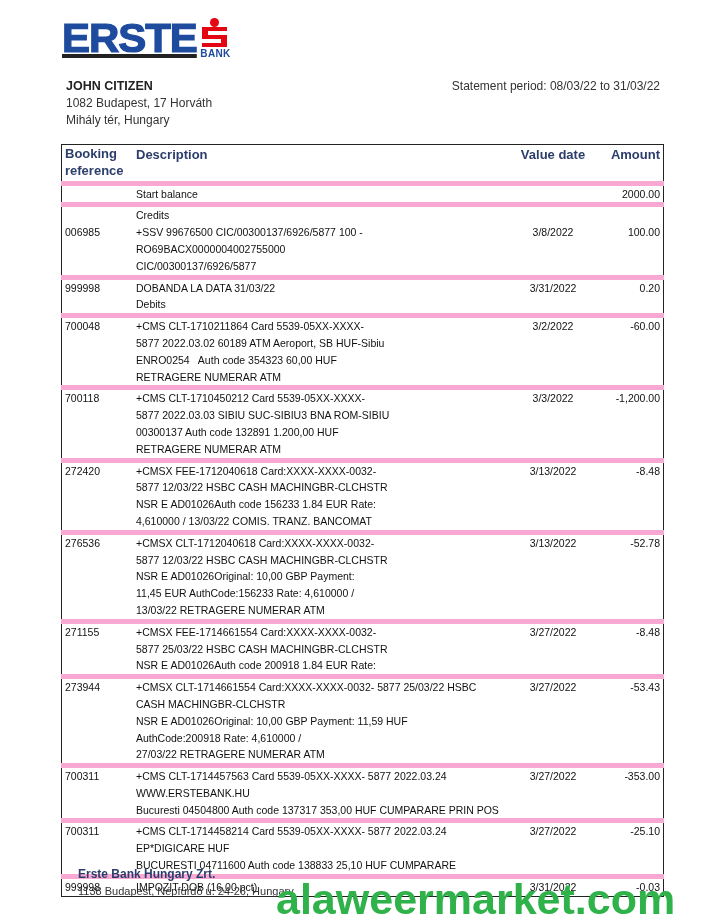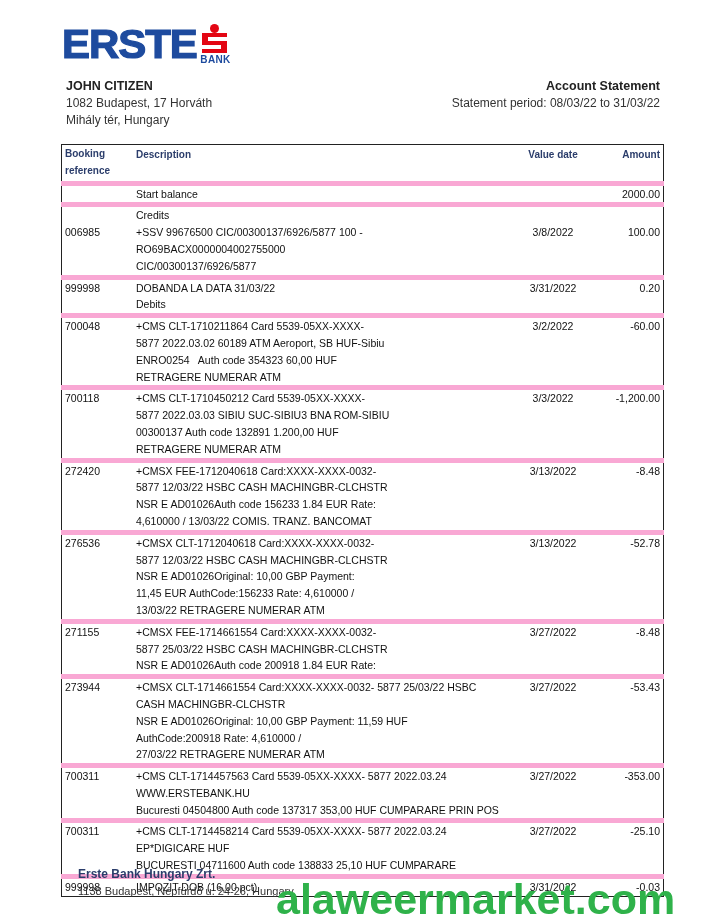--- a/index.html
+++ b/index.html
@@ -1,18 +1,18 @@
 <!DOCTYPE html>
 <html><head>
 <meta charset="utf-8">
 <style>
   html, body { margin:0; padding:0; background:#ffffff; }
   body { width:711px; height:922px; position:relative; overflow:hidden;
          font-family:"Liberation Sans", sans-serif; color:#222; }
-  .logo { position:absolute; left:62px; top:24px; height:42px; display:flex; align-items:flex-start; }
+  .logo { position:absolute; left:62px; top:16px; height:42px; display:flex; align-items:flex-end;text-decoration:underline; }
   .logo-word { font-family:"Liberation Sans", sans-serif; font-weight:900; font-size:40px; line-height:40px;
                color:#1e4b9e; letter-spacing:-1px; transform:scaleX(1.05); transform-origin:left;
                -webkit-text-stroke:1.2px #1e4b9e; }
   .logo-mark { margin-left:10px; width:30px; height:40px; position:relative; }
   .logo-dot { position:absolute; left:10px; top:0; width:9px; height:9px; border-radius:50%; background:#e30613; }
   .logo-s { position:absolute; left:0; top:9px; width:29px; height:20px; }
   .logo-bank { position:absolute; left:0; top:30px; font-size:10px; font-weight:bold; color:#1e4b9e; letter-spacing:0.3px; }
 
   .cust { position:absolute; left:66px; top:78px; font-size:12px; line-height:17px; }
   .cust .name { font-weight:bold; font-size:12.5px; color:#222; }
@@ -20,21 +20,21 @@
 
   .stmt { position:absolute; right:51px; top:78px; text-align:right; font-size:12px; line-height:17px; }
   .stmt .title { font-weight:bold; font-size:12.5px; color:#222; }
   .stmt .line { color:#333; }
 
   table.tx { position:absolute; left:61px; top:144px; width:603px; border-collapse:collapse;
              font-size:10.5px; color:#111; }
   table.tx td, table.tx th { padding:0 3px; vertical-align:top; }
   table.tx { border:1px solid #222; }
   table.tx tr.sep > td { border-top:5px solid #f9a8d4; }
-  table.tx th { font-weight:bold; color:#2b3d6b; font-size:10px; text-align:left; line-height:17px; padding-top:1px; padding-bottom:1px; }
+  table.tx th { font-weight:bold; color:#2b3d6b; font-size:13px; text-align:left; line-height:17px; padding-top:1px; padding-bottom:1px; }
   table.tx th.r { text-align:right; }
   table.tx th.c { text-align:center; }
   table.tx td.ref { width:65px; }
   table.tx td.desc { width:370px; }
   table.tx td.date { width:82px; text-align:center; }
   table.tx td.amt { text-align:right; }
   .dl { display:block; line-height:16.8px; }
   .hdr-row th { vertical-align:middle; }
 
   .footer { position:absolute; left:66px; top:866px; font-size:11px; line-height:17px;margin-left:12px; }
@@ -58,21 +58,20 @@
   </span>
 </div>
 
 <div class="cust">
   <div class="name">JOHN CITIZEN</div>
   <div class="line">1082 Budapest, 17 Horváth</div>
   <div class="line">Mihály tér, Hungary</div>
 </div>
 
 <div class="stmt">
-  <div class="title">Account Statement</div>
   <div class="line">Statement period: 08/03/22 to 31/03/22</div>
 </div>
 
 <table class="tx">
   <tbody>
       <tr class="hdr-row">
     <th style="width:65px;">
       <span class="dl">Booking</span>
       <span class="dl">reference</span>
     </th>

